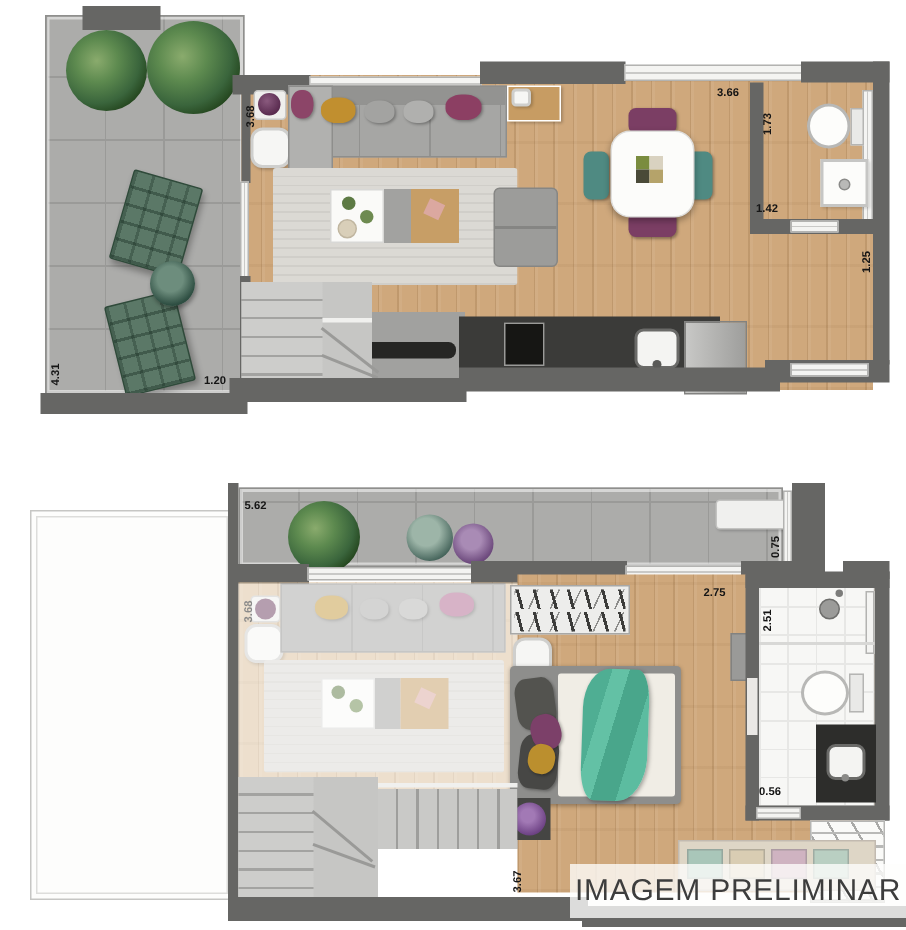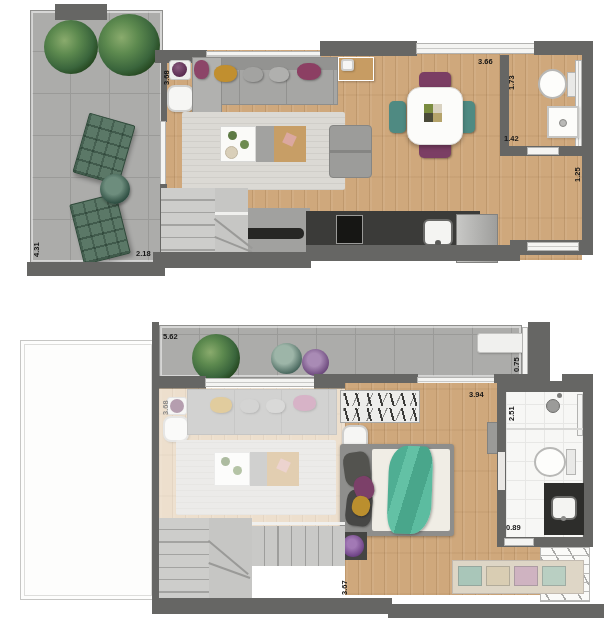--- a/index.html
+++ b/index.html
@@ -100,21 +100,21 @@
 
     <div class="tile" style="left:30px;top:10px;width:133px;height:253px"></div>
     <div class="wall" style="left:55px;top:4px;width:52px;height:16px"></div>
     <div class="plant" style="left:44px;top:20px;width:54px;height:54px"></div>
     <div class="plant" style="left:98px;top:14px;width:62px;height:62px"></div>
     <div class="lounge" style="left:80px;top:118px;width:46px;height:60px;transform:rotate(16deg)"></div>
     <div class="lounge" style="left:76px;top:198px;width:46px;height:60px;transform:rotate(-14deg)"></div>
     <div class="gtable" style="left:100px;top:174px;width:30px;height:30px"></div>
     <div class="wall" style="left:27px;top:262px;width:138px;height:14px"></div>
     <div class="dim v" style="left:33px;top:257px">4.31</div>
-    <div class="dim" style="left:136px;top:250px">2.18</div>
+    <div class="dim" style="left:136px;top:250px">1.20</div>
 
     <div class="wood" style="left:161px;top:50px;width:421px;height:210px"></div>
     <div class="concrete" style="left:218px;top:208px;width:92px;height:48px"></div>
 
     <div class="wall" style="left:155px;top:50px;width:52px;height:13px"></div>
     <div class="glass" style="left:206px;top:51px;width:115px;height:10px"></div>
     <div class="wall" style="left:320px;top:41px;width:97px;height:15px"></div>
     <div class="glass" style="left:416px;top:43px;width:119px;height:11px"></div>
     <div class="wall" style="left:534px;top:41px;width:59px;height:14px"></div>
     <div class="wall" style="left:582px;top:41px;width:11px;height:202px"></div>
@@ -277,19 +277,22 @@
     <div class="diag" style="left:209px;top:540px;width:52px;transform:rotate(40deg)"></div>
     <div class="diag" style="left:209px;top:562px;width:44px;transform:rotate(20deg)"></div>
     <div class="treadsV" style="left:252px;top:526px;width:93px;height:40px"></div>
     <div class="stepedge" style="left:252px;top:522px;width:93px;height:3px"></div>
 
     <div class="wall" style="left:152px;top:598px;width:240px;height:16px"></div>
     <div class="wall" style="left:388px;top:604px;width:216px;height:14px"></div>
 
     <div class="dim" style="left:163px;top:333px">5.62</div>
     <div class="dim v" style="left:513px;top:372px">0.75</div>
-    <div class="dim" style="left:469px;top:391px">3.94</div>
+    <div class="dim" style="left:469px;top:391px">2.75</div>
     <div class="dim v" style="left:508px;top:421px">2.51</div>
-    <div class="dim" style="left:506px;top:524px">0.89</div>
+    <div class="dim" style="left:506px;top:524px">0.56</div>
     <div class="dim v" style="left:341px;top:595px">3.67</div>
 
+    <div class="banner" style="left:380px;top:576px;width:224px;height:36px">
+      <span>IMAGEM PRELIMINAR</span>
+    </div>
   </div>
 </div>
 
 </body></html>

